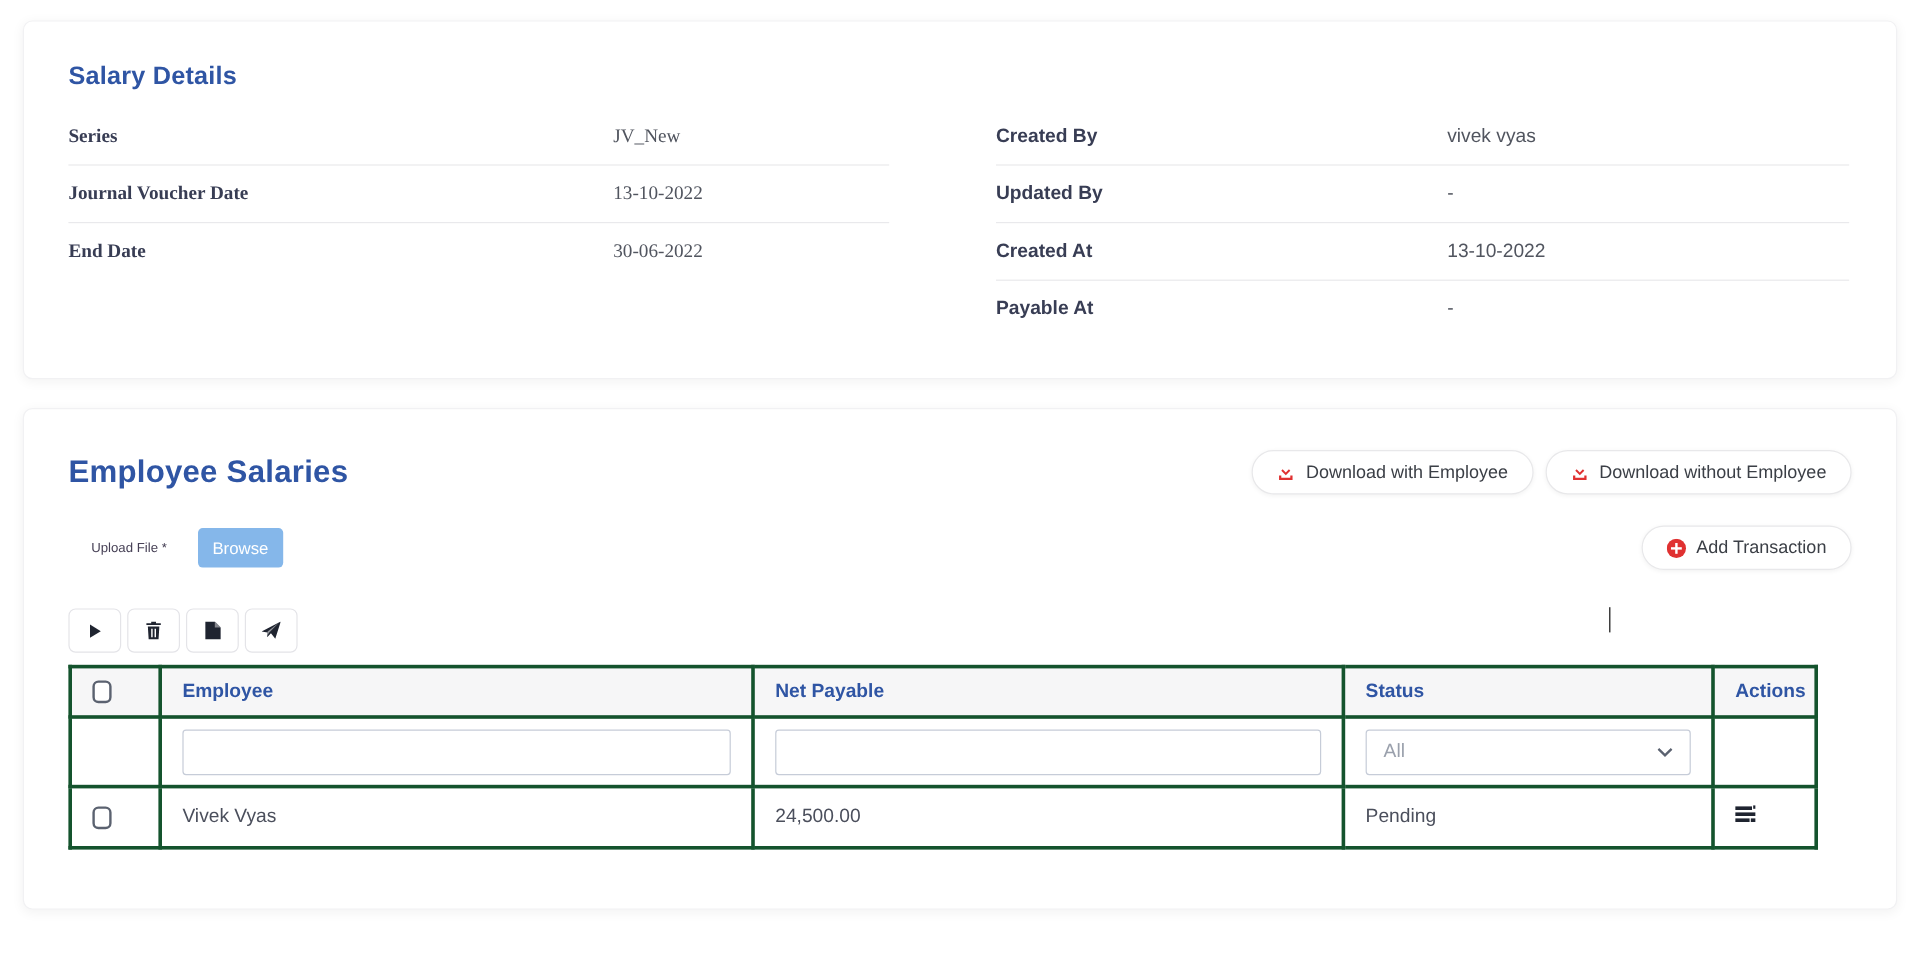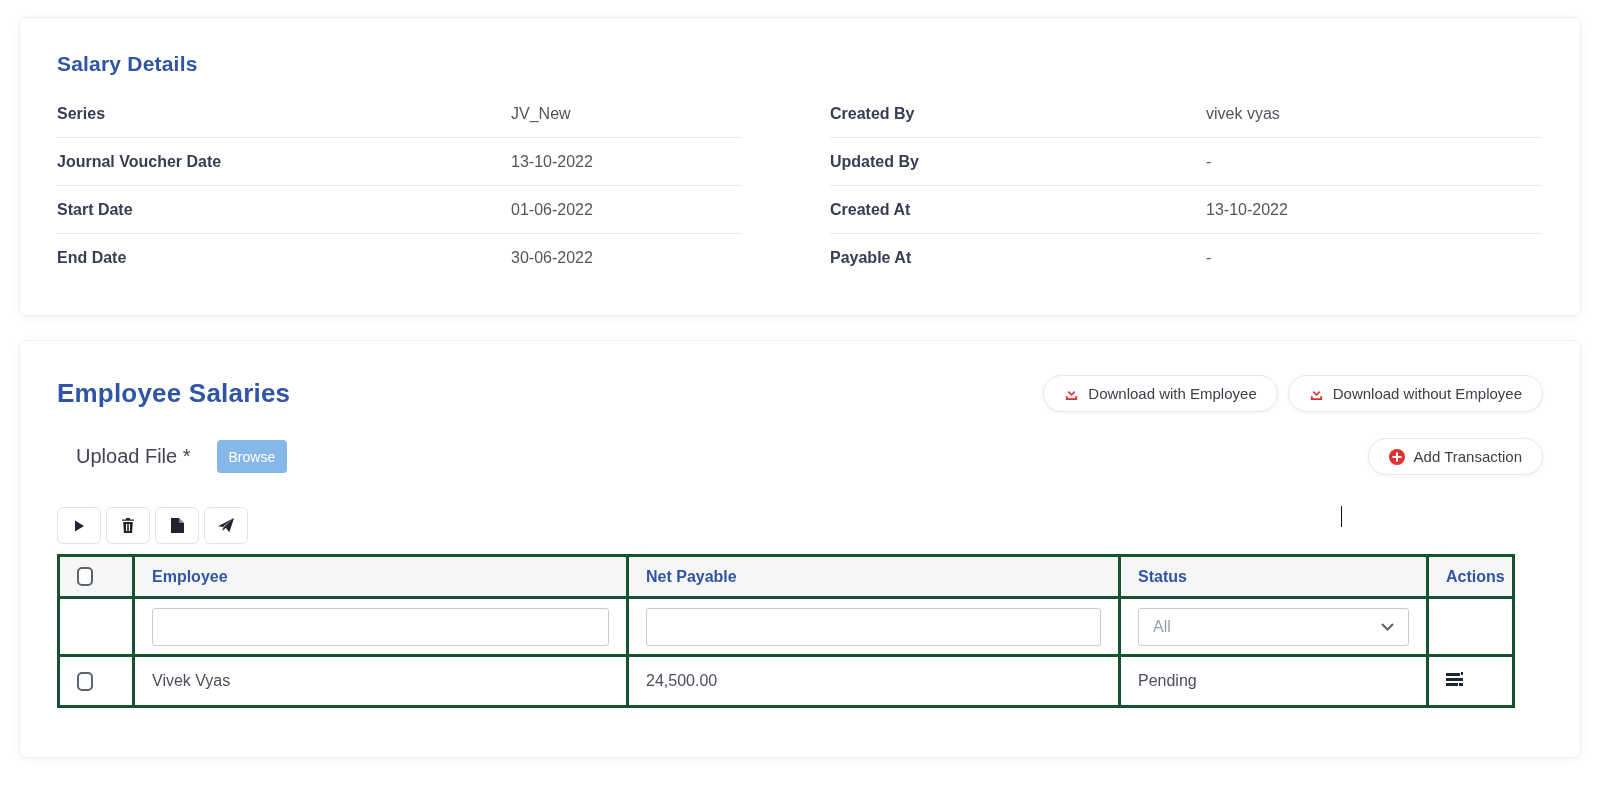--- a/index.html
+++ b/index.html
@@ -35,21 +35,21 @@
     column-gap: 89px;
     margin-top: 14px;
   }
   .field-row {
     height: 48px;
     display: grid;
     align-items: center;
     border-bottom: 1px solid #e9e9ec;
   }
   .field-row.last { border-bottom: none; }
-  .col-left .field-row  { grid-template-columns: 454px 1fr; }
+  .col-left .field-row  { grid-template-columns: 454px 1fr; font-family: Liberation Serif, serif; }
   .col-right .field-row { grid-template-columns: 376px 1fr; }
   .field-label { font-weight: bold; font-size: 16px; color: #383d54; }
   .field-value { font-size: 16px; color: #51555f; }
 
   
   .es-header { display: flex; justify-content: space-between; align-items: center; }
   .es-title { font-size: 26px; }
   .pill-group { display: flex; gap: 10px; }
   .pill-btn {
     display: inline-flex; align-items: center; gap: 9px;
@@ -65,21 +65,21 @@
     cursor: pointer;
     white-space: nowrap;
   }
 
   
   .upload-row {
     margin-top: 26px;
     display: flex; align-items: center; justify-content: space-between;
   }
   .upload-left { display: flex; align-items: center; gap: 26px; padding-left: 19px; }
-  .upload-label { font-size: 20px; color: #474156; }
+  .upload-label { font-size: 11px; color: #474156; }
   .browse-btn {
     background: #85b7ea;
     color: #ffffff;
     border: none;
     border-radius: 4px;
     height: 33px;
     padding: 0 12px;
     font-family: "Liberation Sans", sans-serif;
     font-size: 14px;
     cursor: pointer;
@@ -181,24 +181,20 @@
 
     <div class="detail-grid">
       <div class="col-left">
         <div class="field-row">
           <div class="field-label">Series</div>
           <div class="field-value">JV_New</div>
         </div>
         <div class="field-row">
           <div class="field-label">Journal Voucher Date</div>
           <div class="field-value">13-10-2022</div>
-        </div>
-        <div class="field-row">
-          <div class="field-label">Start Date</div>
-          <div class="field-value">01-06-2022</div>
         </div>
         <div class="field-row last">
           <div class="field-label">End Date</div>
           <div class="field-value">30-06-2022</div>
         </div>
       </div>
 
       <div class="col-right">
         <div class="field-row">
           <div class="field-label">Created By</div>

